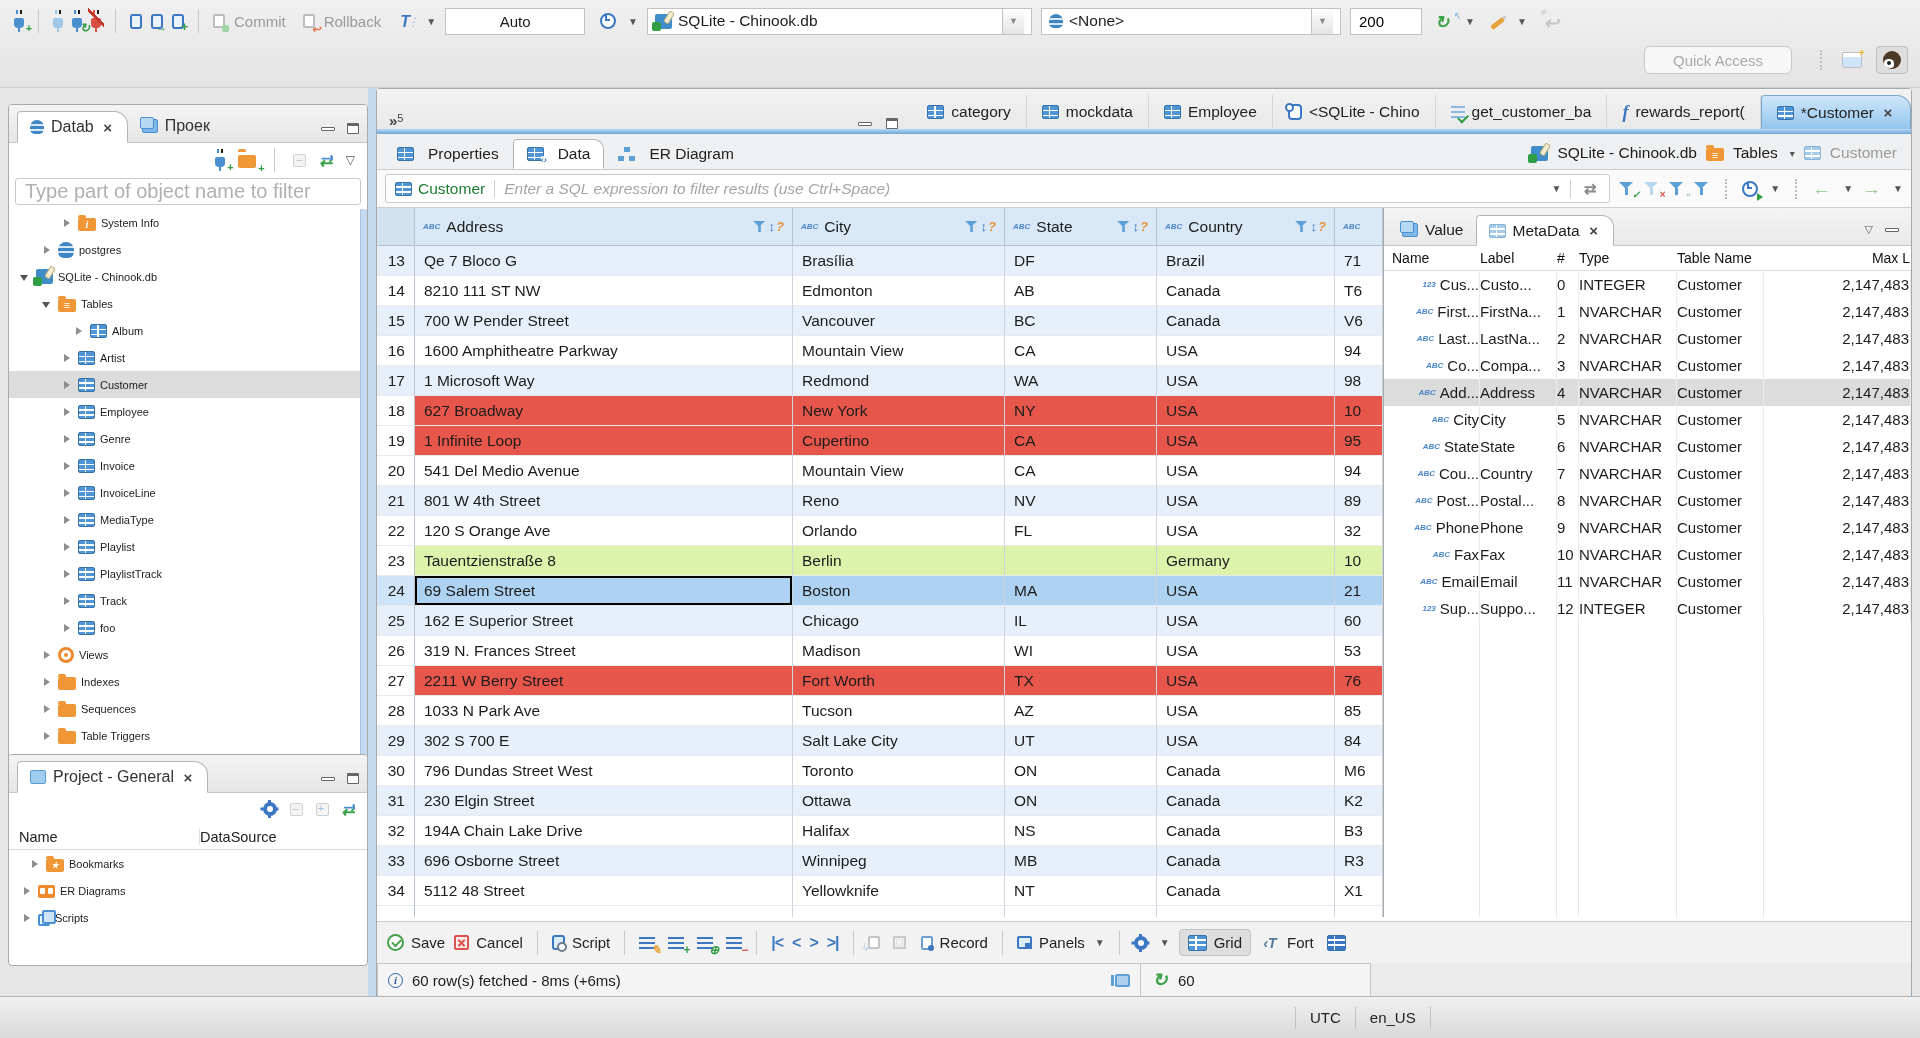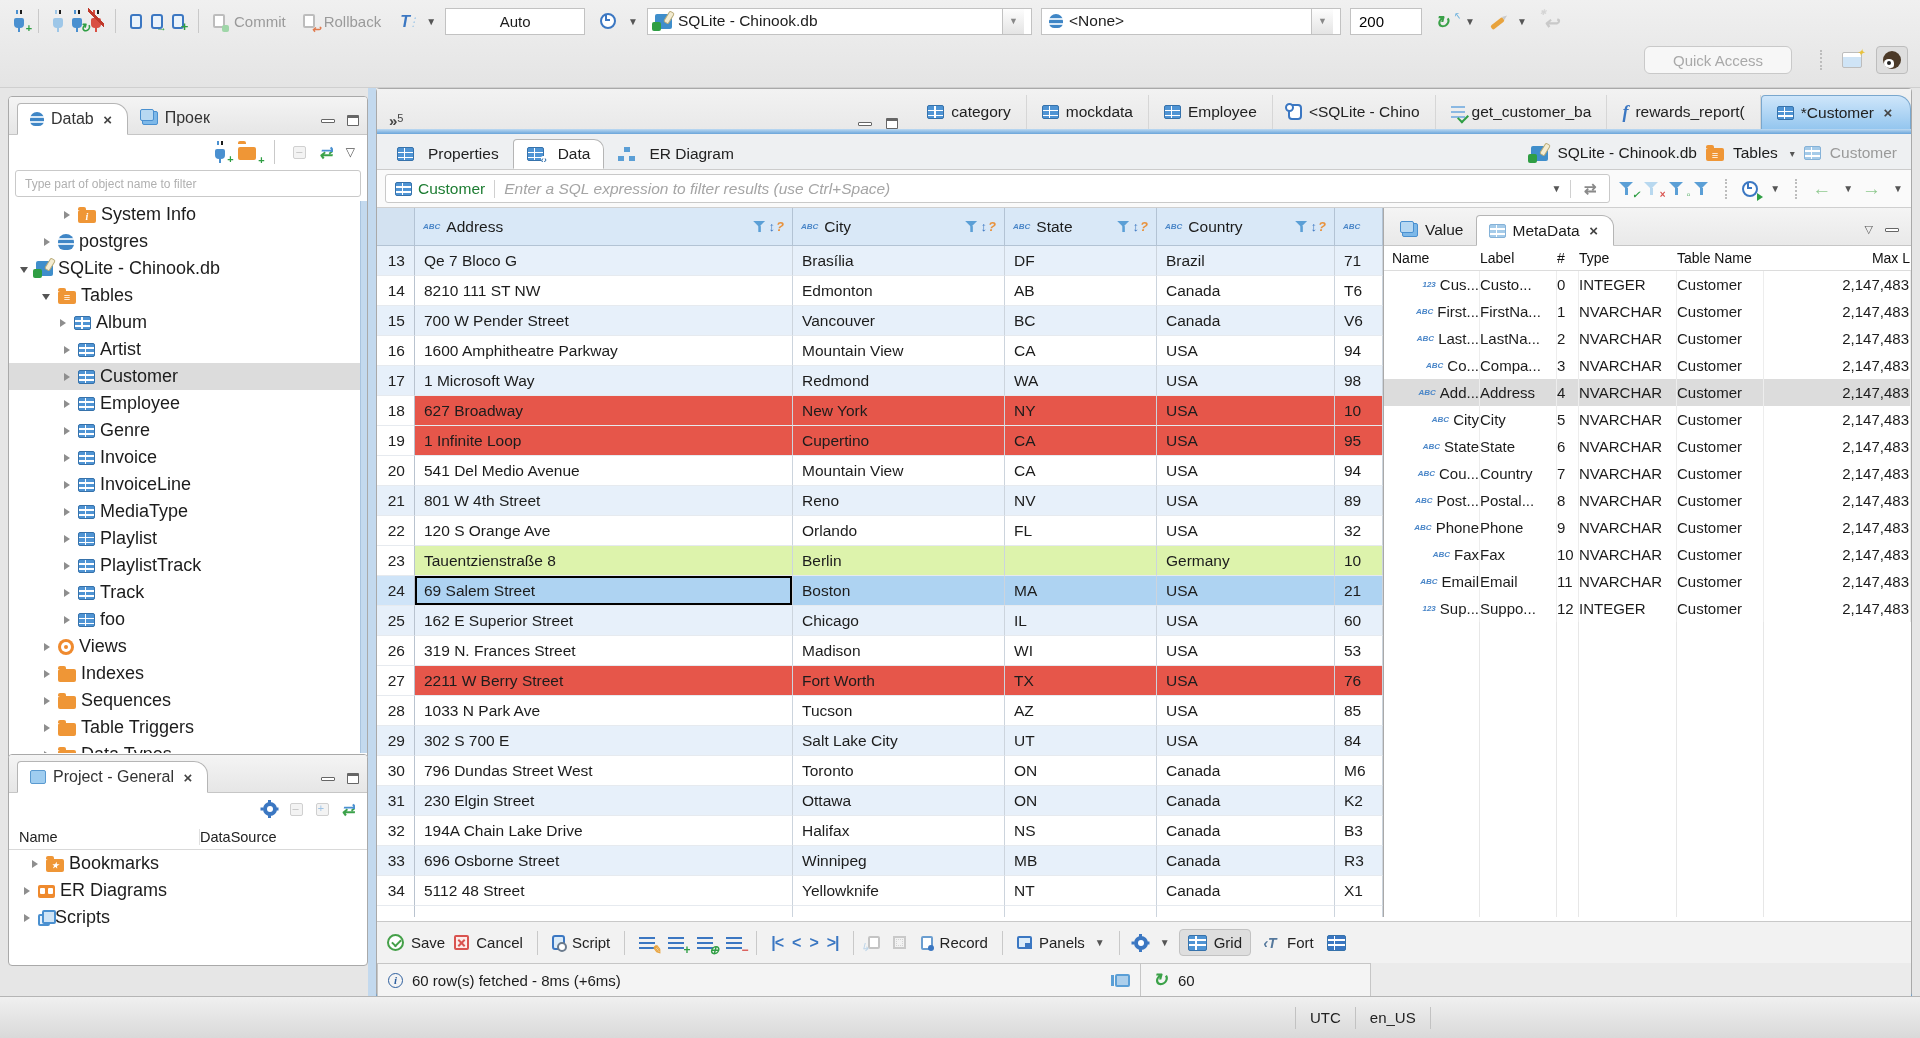--- a/index.html
+++ b/index.html
@@ -148,31 +148,31 @@
 .fetchbox{width:72px;height:27px;border:1px solid #c2c2c2;background:#fff;font-size:15px;padding:0 8px;font-family:"Liberation Sans",sans-serif}
 .tlabel{color:#9a9a9a;font-size:15px}
 .quick{position:absolute;top:46px;right:128px;width:148px;height:28px;border:1px solid #c9c9c9;border-radius:6px;background:#f7f7f7;color:#a9a9a9;font-size:15px;display:flex;align-items:center;justify-content:center}
 .persp{position:absolute;top:46px;right:12px;display:flex;align-items:center;gap:8px}
 .persp .pbtn{width:32px;height:28px;display:flex;align-items:center;justify-content:center;border-radius:4px}
 .persp .pbtn.active{background:#dedede;border:1px solid #bdbdbd}
 
 
 .sidebar{position:absolute;left:8px;top:88px;width:360px;bottom:42px}
 .panelbox{position:absolute;left:0;right:0;background:#fff;border:1px solid #a9a9a9;border-radius:4px;overflow:hidden}
-.navpanel{top:8px;height:664px}
+.navpanel{top:16px;height:664px}
 .projpanel{top:666px;height:212px}
 .phead{height:38px;background:linear-gradient(#f4f4f4,#e6e6e6);border-bottom:1px solid #c6c6c6;display:flex;align-items:flex-end;padding:0 8px;gap:2px}
 .ptab{display:flex;align-items:center;gap:7px;height:32px;padding:0 12px;font-size:16px;color:#333}
 .ptab.active{background:#fff;border:1px solid #b5b5b5;border-bottom:1px solid #fff;border-radius:4px 14px 0 0;margin-bottom:-1px}
 .pwin{margin-left:auto;display:flex;align-items:center;gap:12px;margin-bottom:8px}
 .ntb{height:34px;display:flex;align-items:center;justify-content:flex-end;gap:13px;padding:0 12px;background:#fff}
-.filterbox{margin:1px 6px 4px;height:27px;width:calc(100% - 12px);border:1px solid #c9c9c9;border-radius:3px;font-size:12px;padding:0 9px;color:#333;font-family:"Liberation Sans",sans-serif}
+.filterbox{margin:1px 6px 4px;height:27px;width:calc(100% - 12px);border:1px solid #c9c9c9;border-radius:3px;font-size:20px;padding:0 9px;color:#333;font-family:"Liberation Sans",sans-serif}
 .filterbox::placeholder{color:#b0b0b0}
 .tree{position:relative;overflow:hidden;height:552px}
-.titem{height:27px;display:flex;align-items:center;gap:5px;font-size:18px;white-space:nowrap}
+.titem{height:27px;display:flex;align-items:center;gap:5px;font-size:11px;white-space:nowrap}
 .titem.selected{background:#dcdcdc}
 .treescroll{position:absolute;right:0;top:0;bottom:0;width:7px;background:#c3d9ee;border-left:1px solid #a9c4df}
 .ptb{height:32px;display:flex;align-items:center;justify-content:flex-end;gap:13px;padding:0 12px;background:#fff}
 .pcols{height:25px;display:flex;align-items:center;border-bottom:1px solid #d9d9d9;font-size:14.5px;color:#222}
 .pcols .pc1{width:190px;padding-left:10px}
 .pcols .pc2{border-left:1px solid #e0e0e0;}
 
 
 .editor{position:absolute;left:376px;top:88px;right:8px;bottom:42px;background:#fff;border:1px solid #a9a9a9;border-bottom:3px solid #5e9fd8;border-radius:4px 4px 0 0}
 .etabs{position:absolute;left:0;right:0;top:0;height:40px;display:flex;align-items:flex-end;padding-left:2px;background:linear-gradient(#f2f2f2,#e9e9e9)}
@@ -399,21 +399,21 @@
             <i class="ic ic-sqlite"></i>
             <span>SQLite - Chinook.db</span>
           </div>
 
           <div class="titem" style="padding-left: 32px;">
             <span class="arr arr-d"></span>
             <i class="ic ic-folder-table"></i>
             <span>Tables</span>
           </div>
 
-          <div class="titem" style="padding-left: 48px;">
+          <div class="titem" style="padding-left: 64px;">
             <span class="arr arr-r"></span>
             <i class="ic ic-table"></i>
             <span>Album</span>
           </div>
 
           <div class="titem" style="padding-left: 52px;">
             <span class="arr arr-r"></span>
             <i class="ic ic-table"></i>
             <span>Artist</span>
           </div>

